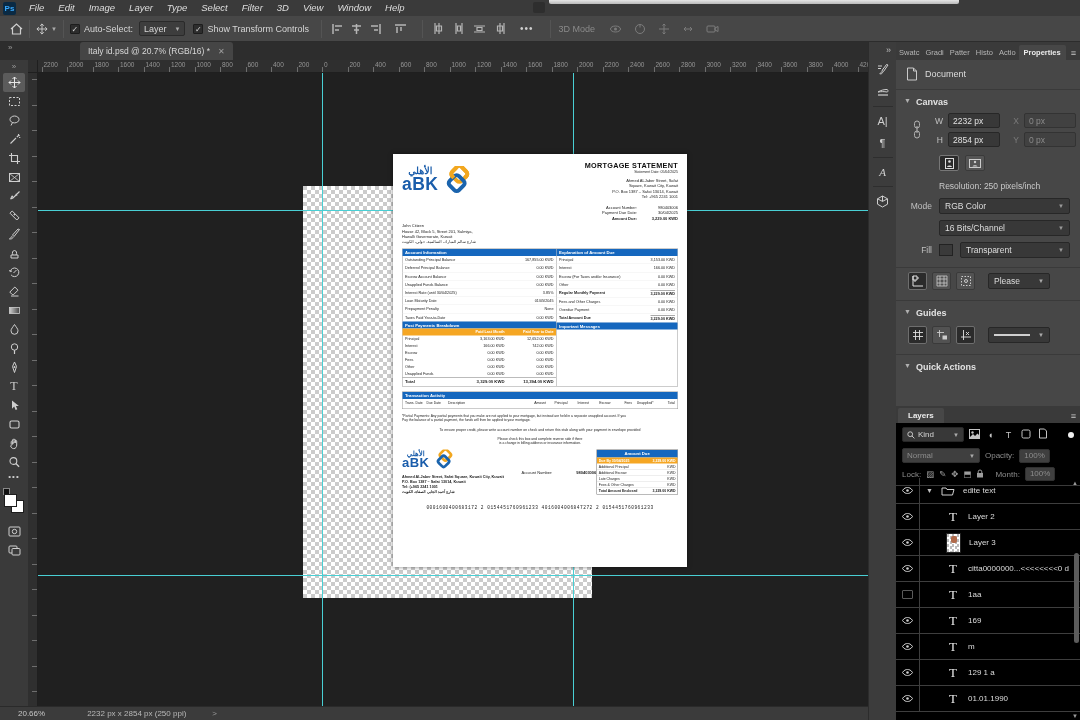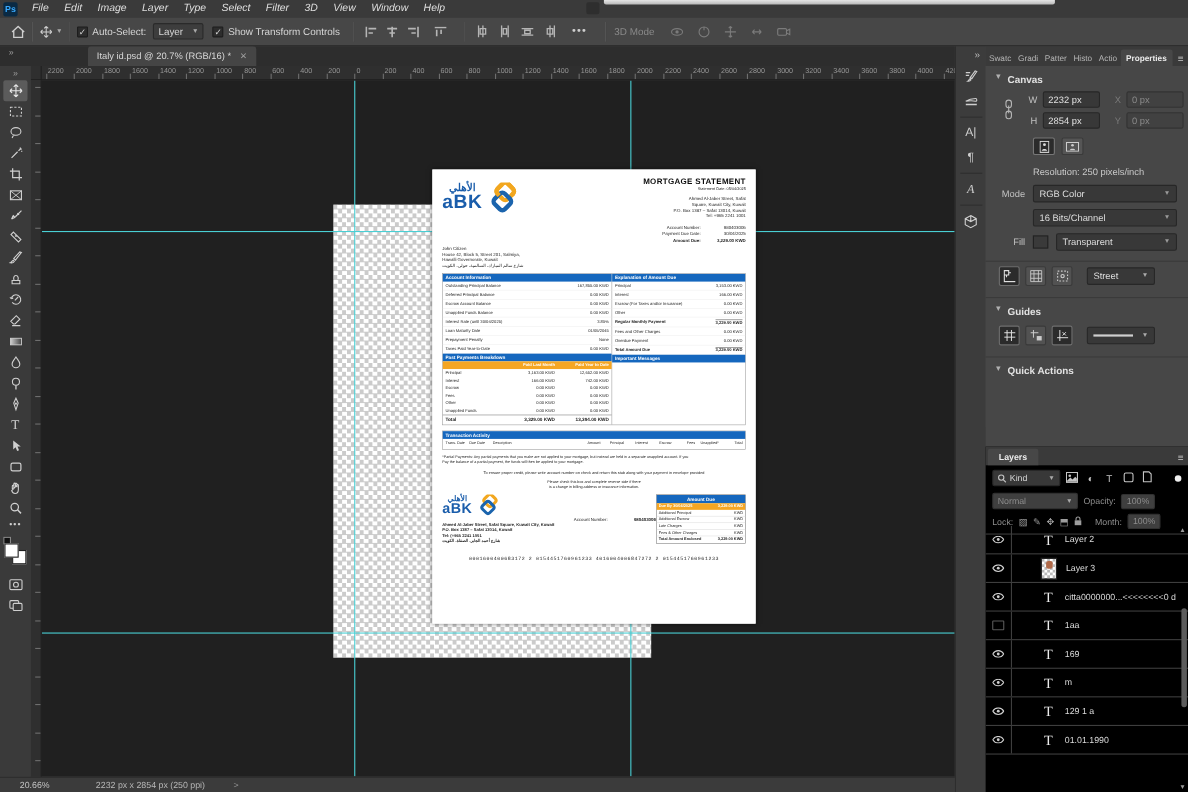--- a/index.html
+++ b/index.html
@@ -859,20 +859,26 @@
     <span class="ptab">Swatc</span>
     <span class="ptab">Gradi</span>
     <span class="ptab">Patter</span>
     <span class="ptab">Histo</span>
     <span class="ptab">Actio</span>
     <span class="ptab active">Properties</span>
     <span class="ptab-menu">≡</span>
   </div>
 
   <div id="props">
+    <div class="doc-row">
+      <svg width="12" height="14" viewBox="0 0 12 14">
+          <path d="M1.5 1h6l3 3v9h-9z M7.5 1v3h3" fill="none" stroke="#c9c9c9" stroke-width="1"></path>
+        </svg>
+      <span class="doc-row-label">Document</span>
+    </div>
     <div class="sec-title">
       <span class="sec-chev">▼</span>
       <span>Canvas</span>
     </div>
     <div class="dim-grid">
       <span class="link-col">
           <svg width="8" height="20" viewBox="0 0 8 20">
             <rect x="1.5" y="1" width="5" height="7" rx="2.5" fill="none" stroke="#b5b5b5"></rect>
             <rect x="1.5" y="11" width="5" height="7" rx="2.5" fill="none" stroke="#b5b5b5"></rect>
             <path d="M4 6v7" stroke="#b5b5b5"></path>
@@ -938,21 +944,21 @@
             <path d="M1 4h10M1 8h10M4 1v10M8 1v10M1 1h10v10H1z" stroke="#ccc" fill="none" stroke-width=".8"></path>
           </svg>
         </span>
       <span class="sq-btn idle">
           <svg width="12" height="12" viewBox="0 0 12 12">
             <rect x="1.5" y="1.5" width="9" height="9" fill="none" stroke="#ccc" stroke-dasharray="1.5 1.5"></rect>
             <circle cx="6" cy="6" r="1.5" fill="none" stroke="#ccc"></circle>
           </svg>
         </span>
       <span class="mini-select">
-        <span>Street</span>
+        <span>Please</span>
           <span class="ob-caret">▼</span>
       </span>
     </div>
     <div class="pdivider"></div>
     <div class="sec-title">
       <span class="sec-chev">▼</span>
       <span>Guides</span>
     </div>
     <div class="iconbtn-row">
       <span class="sq-btn active">
@@ -1035,20 +1041,35 @@
     </div>
 
     <div class="layer-list">
       <div class="layer-row">
         <span class="eye-cell">
             <svg width="11" height="7" viewBox="0 0 11 7">
               <path d="M.5 3.5C2 1 4 .5 5.5.5S9 1 10.5 3.5C9 6 7 6.5 5.5 6.5S2 6 .5 3.5z" fill="none" stroke="#cfcfcf"></path>
               <circle cx="5.5" cy="3.5" r="1.3" fill="#cfcfcf"></circle>
             </svg>
           </span>
+        <span class="layer-content">
+          <span class="group-chev">▼</span>
+          <svg width="14" height="10" viewBox="0 0 14 10">
+              <path d="M1 9V2h4l1 1.5h7L11.5 9z" fill="none" stroke="#cfcfcf"></path>
+            </svg>
+          <span class="layer-name">edite text</span>
+        </span>
+      </div>
+      <div class="layer-row">
+        <span class="eye-cell">
+            <svg width="11" height="7" viewBox="0 0 11 7">
+              <path d="M.5 3.5C2 1 4 .5 5.5.5S9 1 10.5 3.5C9 6 7 6.5 5.5 6.5S2 6 .5 3.5z" fill="none" stroke="#cfcfcf"></path>
+              <circle cx="5.5" cy="3.5" r="1.3" fill="#cfcfcf"></circle>
+            </svg>
+          </span>
         <span class="layer-content indent">
           <span class="layer-thumb-t">T</span>
           <span class="layer-name">Layer 2</span>
         </span>
       </div>
       <div class="layer-row">
         <span class="eye-cell">
             <svg width="11" height="7" viewBox="0 0 11 7">
               <path d="M.5 3.5C2 1 4 .5 5.5.5S9 1 10.5 3.5C9 6 7 6.5 5.5 6.5S2 6 .5 3.5z" fill="none" stroke="#cfcfcf"></path>
               <circle cx="5.5" cy="3.5" r="1.3" fill="#cfcfcf"></circle>

